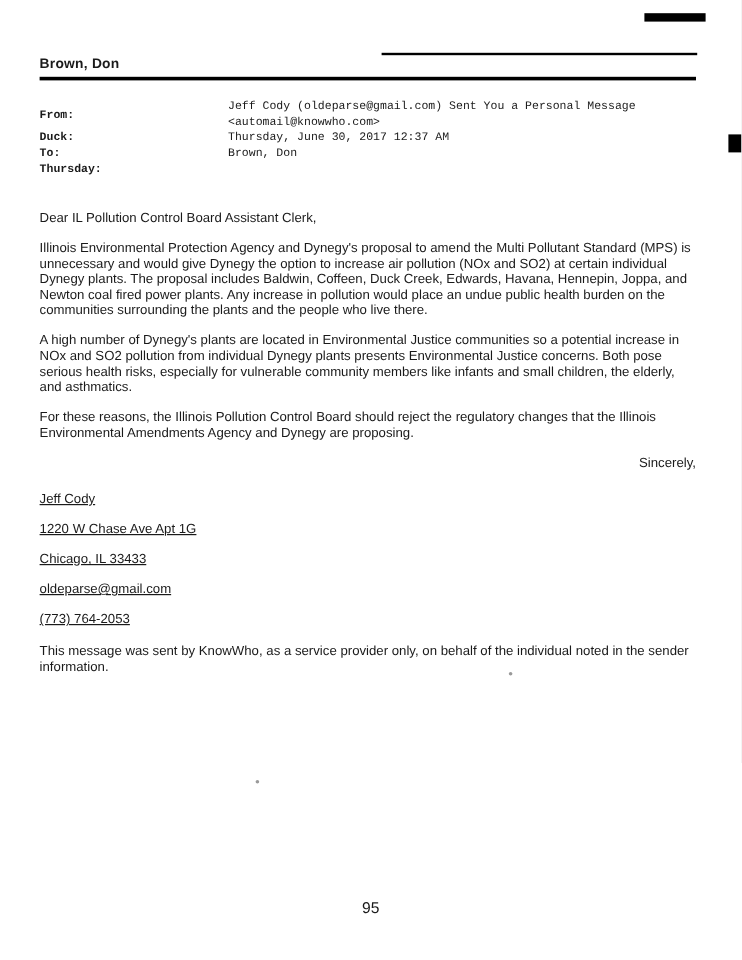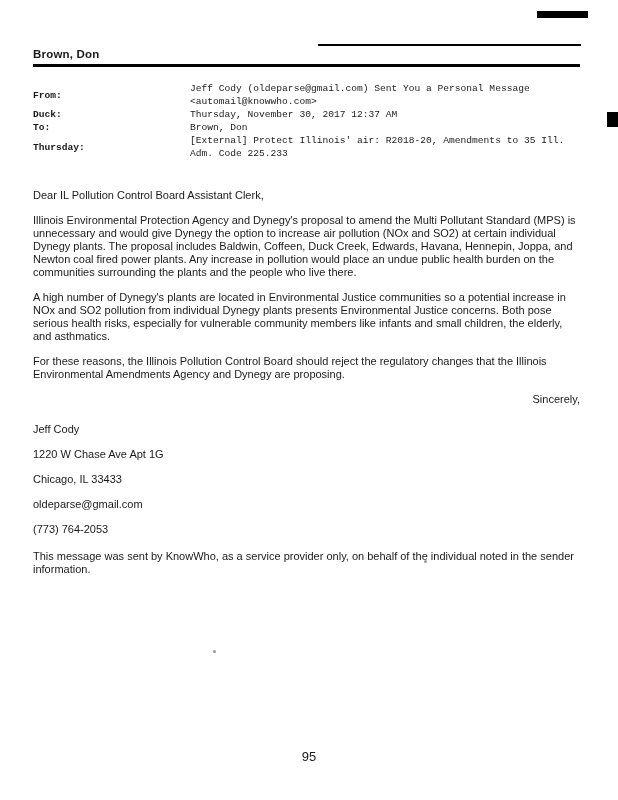--- a/index.html
+++ b/index.html
@@ -64,20 +64,21 @@
     margin-top: 29px;
     font-size: 11px;
     line-height: 13px;
     max-width: 547px;
   }
   .email-body p {
     margin: 0 0 12px 0;
   }
   .sig-line {
     margin: 0;
+    text-decoration: underline;
   }
   .sig-block {
     margin: 0 0 14px 0;
   }
   .closing {
     margin-bottom: 17px !important;
     text-align: right;
   }
 
   .page-number {
@@ -109,29 +110,28 @@
   <section class="meta">
     <div class="meta-row">
       <span class="meta-label">From:</span>
       <span class="meta-value">
         <span>Jeff Cody (oldeparse@gmail.com) Sent You a Personal Message</span><br>
         <span>&lt;automail@knowwho.com&gt;</span>
       </span>
     </div>
     <div class="meta-row">
       <span class="meta-label">Duck:</span>
-      <span class="meta-value">Thursday, November 30, 2017 12:37 AM</span>
+      <span class="meta-value">Thursday, June 30, 2017 12:37 AM</span>
     </div>
     <div class="meta-row">
       <span class="meta-label">To:</span>
       <span class="meta-value">Brown, Don</span>
     </div>
     <div class="meta-row">
       <span class="meta-label">Thursday:</span>
-      <span class="meta-value">[External] Protect Illinois' air: R2018-20, Amendments to 35 Ill. Adm. Code 225.233</span>
     </div>
   </section>
 
   <section class="email-body">
     <p>Dear IL Pollution Control Board Assistant Clerk,</p>
     <p>Illinois Environmental Protection Agency and Dynegy's proposal to amend the Multi Pollutant Standard (MPS) is unnecessary and would give Dynegy the option to increase air pollution (NOx and SO2) at certain individual Dynegy plants.  The proposal includes Baldwin, Coffeen, Duck Creek, Edwards, Havana, Hennepin, Joppa, and Newton coal fired power plants.  Any increase in pollution would place an undue public health burden on the communities surrounding the plants and the people who live there.</p>
     <p>A high number of Dynegy's plants are located in Environmental Justice communities so a potential increase in NOx and SO2 pollution from individual Dynegy plants presents Environmental Justice concerns. Both pose serious health risks, especially for vulnerable community members like infants and small children, the elderly, and asthmatics.</p>
     <p>For these reasons, the Illinois Pollution Control Board should reject the regulatory changes that the Illinois Environmental Amendments Agency and Dynegy are proposing.</p>
     <p class="closing">Sincerely,</p>
     <div class="sig-block">

